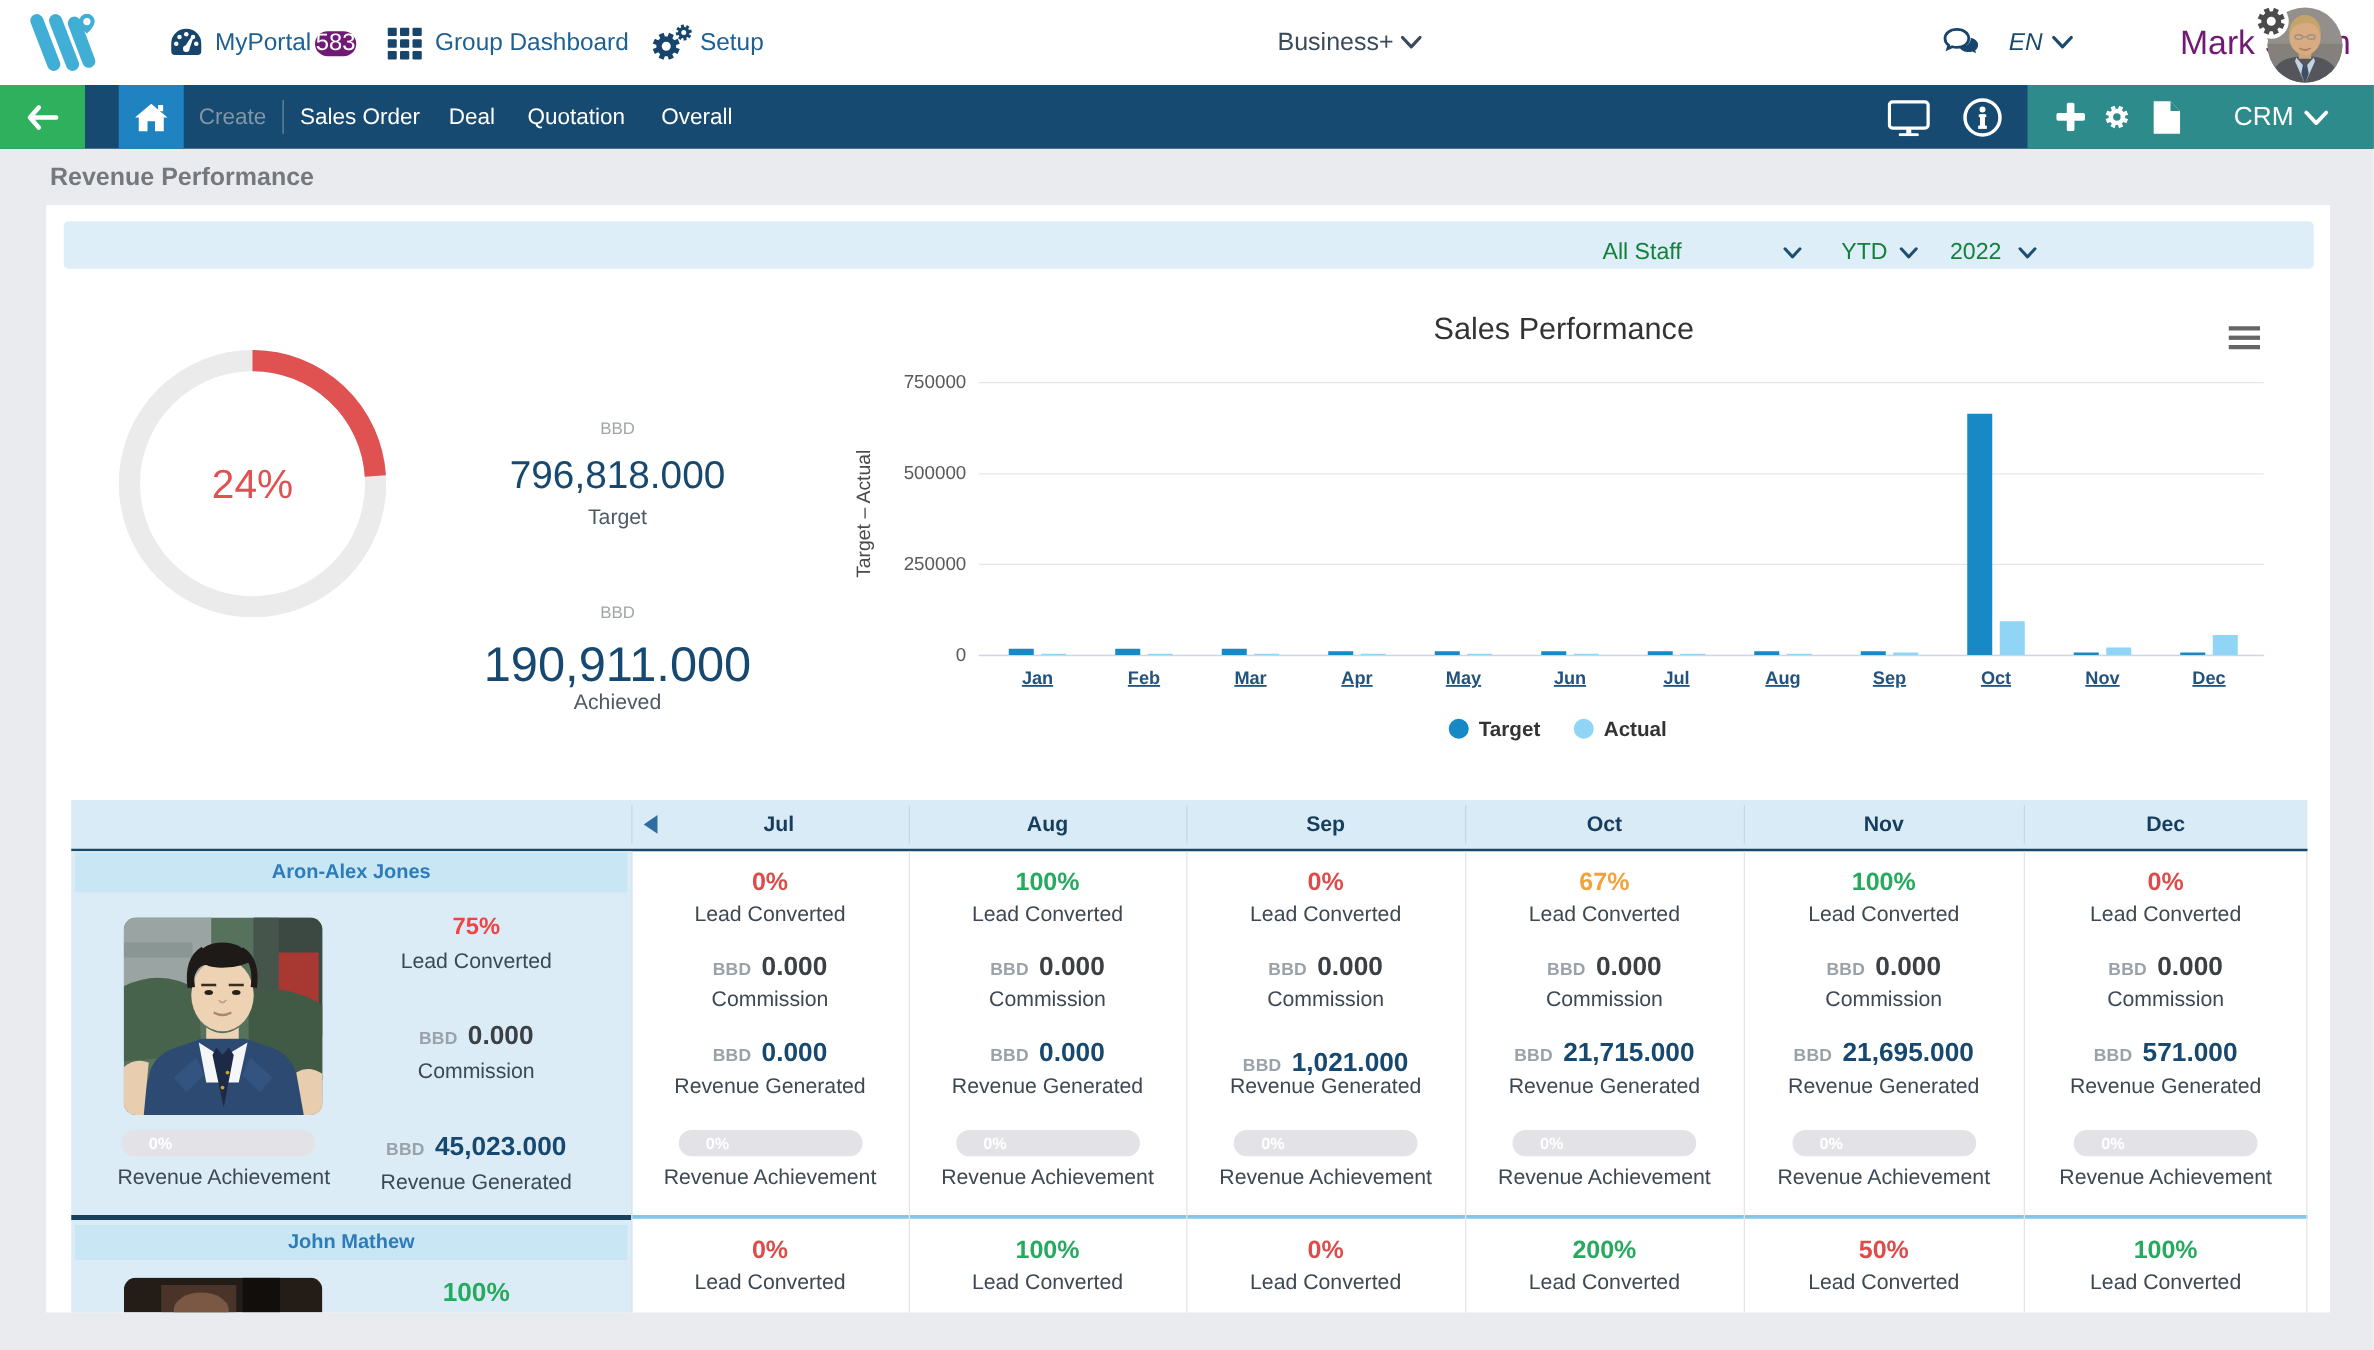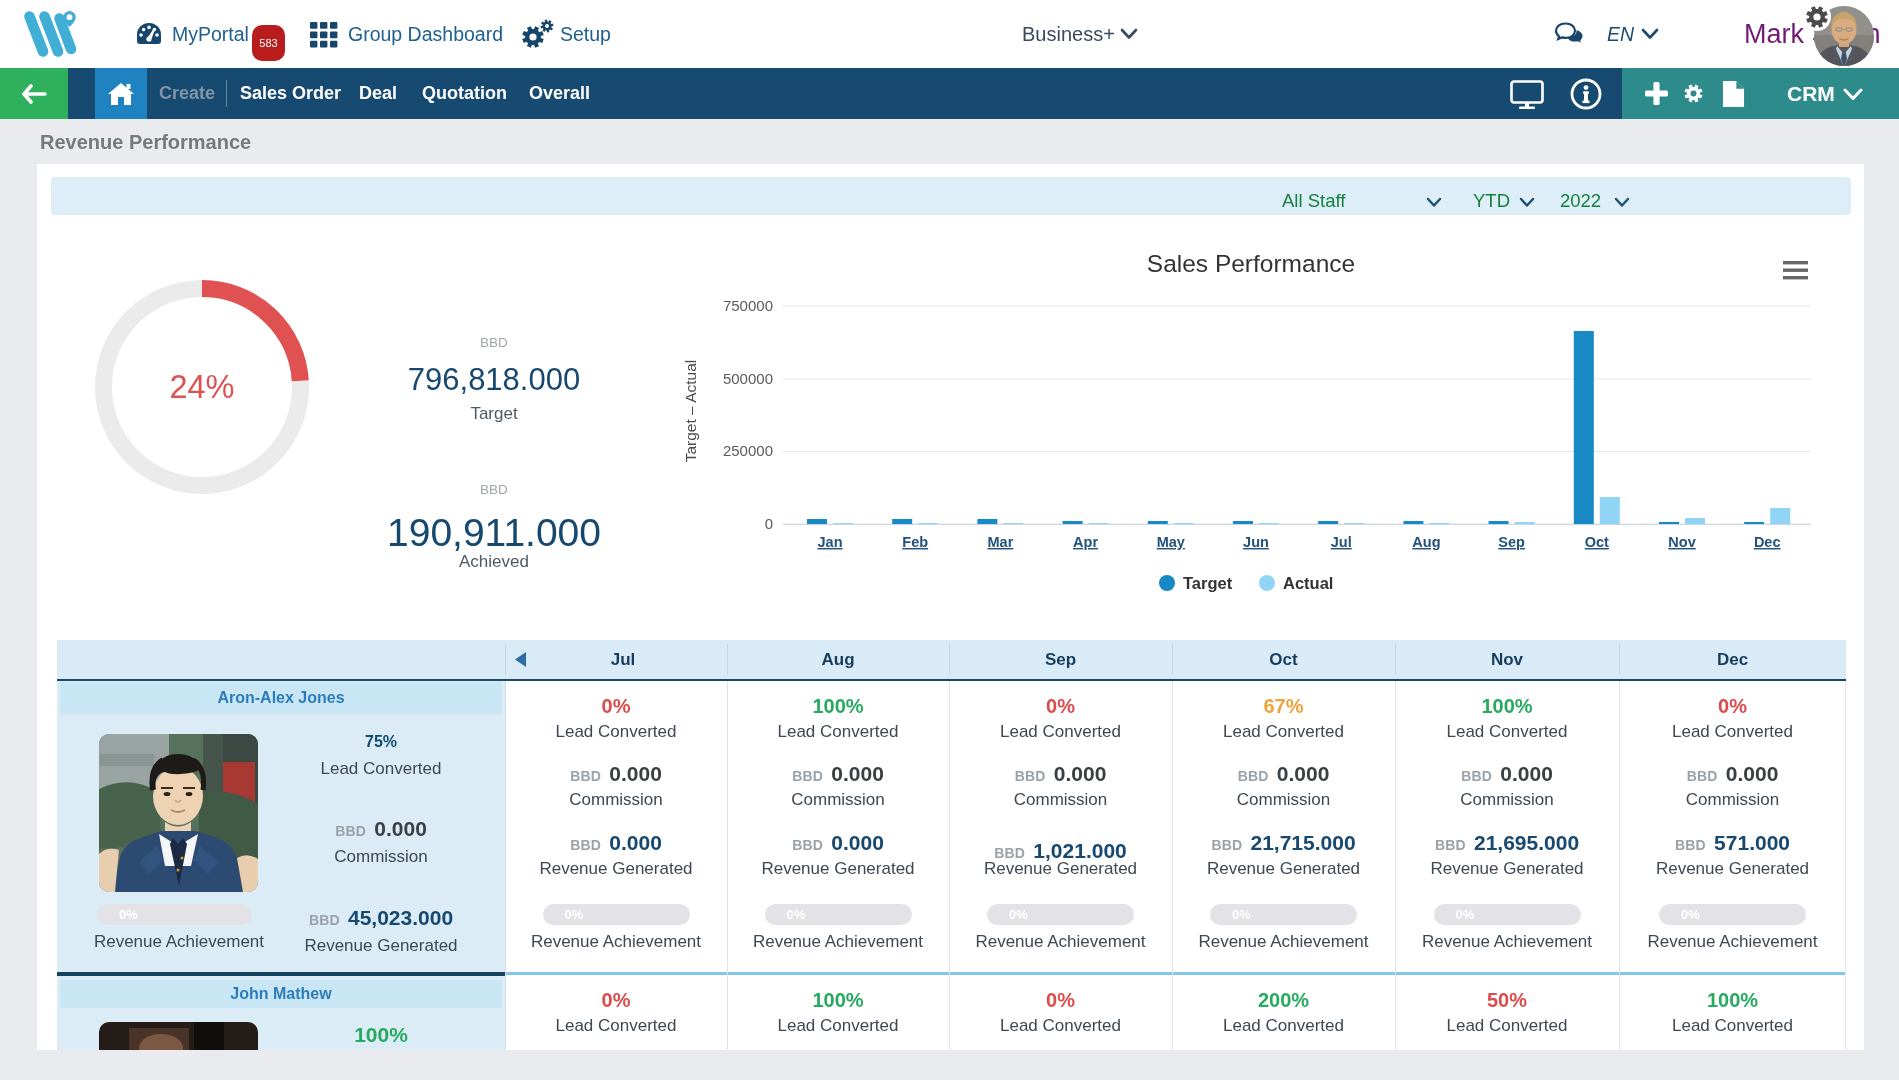--- a/index.html
+++ b/index.html
@@ -2,21 +2,21 @@
 <html><head>
 <meta charset="utf-8">
 <style>
 html,body{margin:0;padding:0;}
 body{width:1899px;height:1080px;overflow:hidden;background:#e9ebef;font-family:"Liberation Sans",sans-serif;position:relative;}
 .abs{position:absolute;}
 
 #topbar{position:absolute;left:0;top:0;width:1899px;height:68px;background:#fff;}
 .topitem{position:absolute;top:0;height:68px;display:flex;align-items:center;color:#1e6091;font-size:19.5px;}
 
-#navbar{position:absolute;left:0;top:68px;width:1899px;height:51px;background:#174a70;font-weight:bold;}
+#navbar{position:absolute;left:0;top:68px;width:1899px;height:51px;background:#174a70;}
 #greenbtn{position:absolute;left:0;top:0;width:68px;height:51px;background:#2fb05d;display:flex;align-items:center;justify-content:center;}
 #homebtn{position:absolute;left:95px;top:0;width:52px;height:51px;background:#1e83c0;display:flex;align-items:center;justify-content:center;}
 .navtxt{position:absolute;top:0;height:51px;display:flex;align-items:center;color:#fff;font-size:18px;}
 #tealsec{position:absolute;left:1622px;top:0;width:277px;height:51px;background:#2e8b8c;}
 
 #card{position:absolute;left:37px;top:164px;width:1827px;height:886px;background:#fff;}
 #filterbar{position:absolute;left:14px;top:13px;width:1800px;height:38px;background:#ddeef8;border-radius:4px;}
 .ftxt{position:absolute;height:24px;display:flex;align-items:center;color:#15803d;font-size:18.5px;}
 
 #tbl{position:absolute;left:20px;top:476px;width:1789px;height:410px;}
@@ -47,21 +47,21 @@
       <circle cx="5" cy="13" r="1.8"></circle>
       <circle cx="7.6" cy="7.6" r="1.8"></circle>
       <circle cx="13" cy="5.4" r="1.8"></circle>
       <circle cx="18.4" cy="7.6" r="1.8"></circle>
       <circle cx="21" cy="13" r="1.8"></circle>
     </g>
     <path d="M12 17 L17.5 8.5 L14.8 16.2" stroke="#fff" stroke-width="2" fill="none" stroke-linecap="round"></path>
     <circle cx="13" cy="17" r="2.6" fill="#fff"></circle>
   </svg>
   <div class="topitem" style="left:172px;">MyPortal</div>
-  <div class="abs" style="left:252px;top:25px;width:33px;height:36px;background:#b91c1c;border-radius:10px;color:#fff;font-size:11px;display:flex;align-items:center;justify-content:center;">583</div>
+  <div class="abs" style="left:252px;top:25px;width:33px;height:20px;background:#701a75;border-radius:10px;color:#fff;font-size:19px;display:flex;align-items:center;justify-content:center;">583</div>
 
   <svg class="abs" style="left:310px;top:22px" width="28" height="26" viewBox="0 0 28 26">
     <g fill="#17456b">
       <rect x="0" y="0" width="7.4" height="6.8" rx="1"></rect>
         <rect x="10" y="0" width="7.4" height="6.8" rx="1"></rect>
         <rect x="20" y="0" width="7.4" height="6.8" rx="1"></rect>
       <rect x="0" y="9.4" width="7.4" height="6.8" rx="1"></rect>
         <rect x="10" y="9.4" width="7.4" height="6.8" rx="1"></rect>
         <rect x="20" y="9.4" width="7.4" height="6.8" rx="1"></rect>
       <rect x="0" y="18.8" width="7.4" height="6.8" rx="1"></rect>
@@ -306,21 +306,21 @@
 <ellipse cx="68" cy="60" rx="3.4" ry="2" fill="#2a2018"></ellipse>
 <ellipse cx="90" cy="60" rx="3.4" ry="2" fill="#2a2018"></ellipse>
 <path d="M62 54 h12 M84 54 h12" stroke="#3a2c20" stroke-width="2"></path>
 <path d="M76 66 q3 4 6 0" stroke="#c9a182" stroke-width="1.5" fill="none"></path>
 <path d="M72 76 q7 4 14 0" stroke="#b5826a" stroke-width="2" fill="none"></path>
 <path d="M66 88 Q79 97 92 88 L92 97 L66 97 Z" fill="#edd2b4"></path>
 <path d="M0 120 Q8 112 20 116 L16 158 L0 158 Z" fill="#e8cdae"></path>
 <path d="M159 125 Q148 118 138 124 L144 158 L159 158 Z" fill="#e8cdae"></path>
 </g>
         </svg>
-<div class="cellc" style="left:214.0px;top:89.0px;width:220px;font-size:16px;color:#0c4a6e;font-weight:bold;line-height:26px;">75%</div>
+<div class="cellc" style="left:214.0px;top:89.0px;width:220px;font-size:19px;color:#ef4444;font-weight:bold;line-height:26px;">75%</div>
 <div class="cellc" style="left:214.0px;top:117.8px;width:220px;font-size:17px;color:#3d4852;font-weight:normal;line-height:21px;">Lead Converted</div>
 <div class="cellc" style="left:194.0px;top:176.0px;width:260px;font-size:21px;color:#3b4045;font-weight:bold;line-height:26px;"><span class="bbd">BBD&nbsp;&nbsp;</span>0.000</div>
 <div class="cellc" style="left:214.0px;top:205.8px;width:220px;font-size:17px;color:#3d4852;font-weight:normal;line-height:21px;">Commission</div>
 <div class="cellc" style="left:194.0px;top:265.0px;width:260px;font-size:21px;color:#17486f;font-weight:bold;line-height:26px;"><span class="bbd">BBD&nbsp;&nbsp;</span>45,023.000</div>
 <div class="cellc" style="left:214.0px;top:294.8px;width:220px;font-size:17px;color:#3d4852;font-weight:normal;line-height:21px;">Revenue Generated</div>
 <div class="pill" style="left:40px;top:264px;width:155px;">0%</div>
 <div class="cellc" style="left:12.0px;top:290.8px;width:220px;font-size:17px;color:#3d4852;font-weight:normal;line-height:21px;">Revenue Achievement</div>
 <div class="cellc" style="left:449.0px;top:55.5px;width:220px;font-size:20px;color:#dd4b4b;font-weight:bold;line-height:21px;">0%</div>
 <div class="cellc" style="left:449.0px;top:80.8px;width:220px;font-size:17px;color:#3d4852;font-weight:normal;line-height:21px;">Lead Converted</div>
 <div class="cellc" style="left:429.0px;top:120.6px;width:260px;font-size:21px;color:#3b4045;font-weight:bold;line-height:25px;"><span class="bbd">BBD&nbsp;&nbsp;</span>0.000</div>

